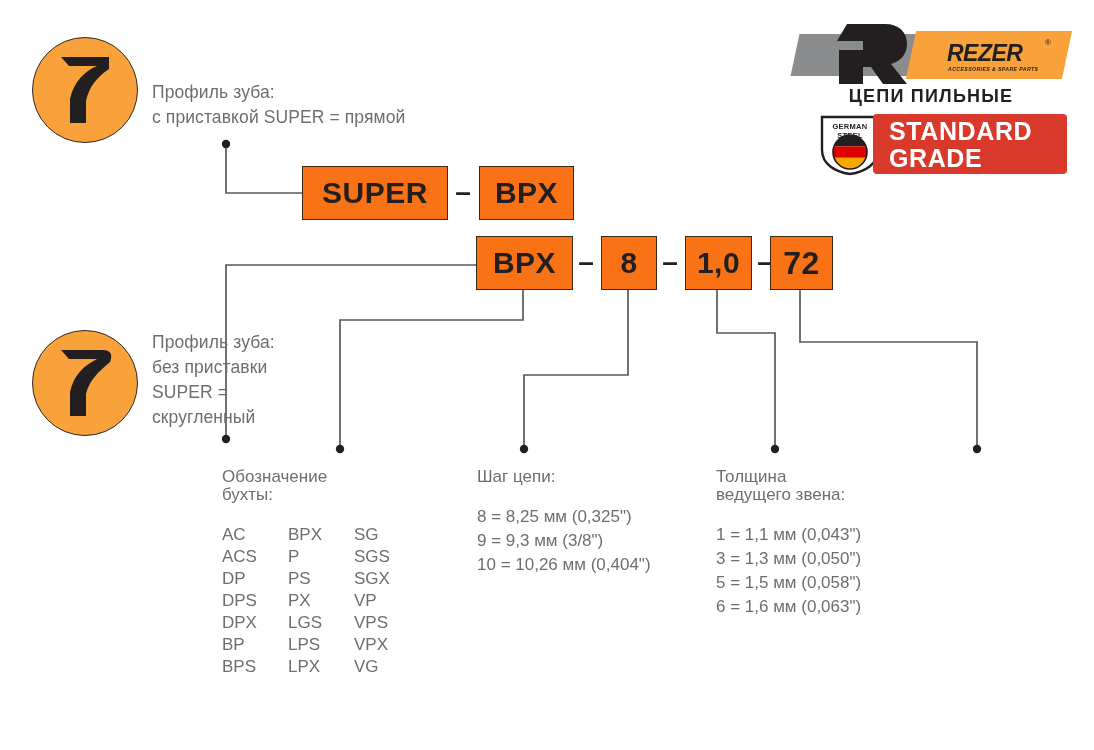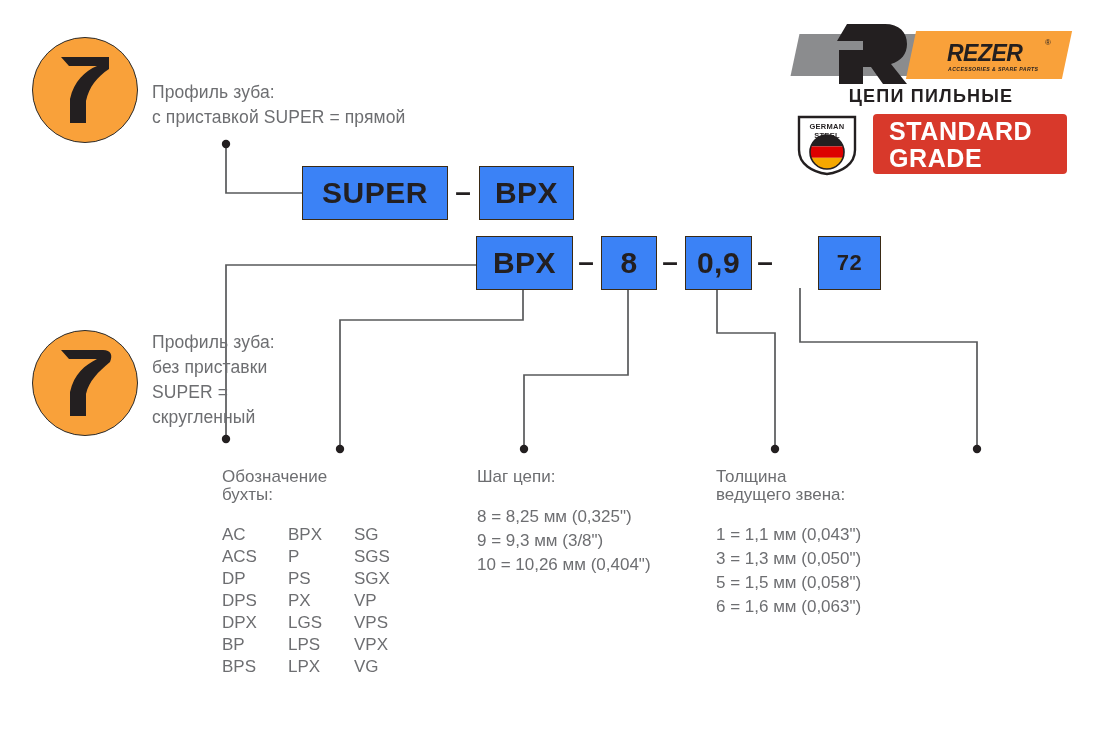--- a/index.html
+++ b/index.html
@@ -22,21 +22,21 @@
   .circle svg{display:block;}
 
   
   .note{
     position:absolute;font-size:17.5px;line-height:25px;color:#6d6e71;
     white-space:pre-line;letter-spacing:.1px;
   }
 
   
   .box{
-    position:absolute;background:#3b82f6;border:1.6px solid #3a2a14;
+    position:absolute;background:#f97316;border:1.6px solid #3a2a14;
     display:flex;align-items:center;justify-content:center;
     color:#231f20;font-weight:bold;letter-spacing:.5px;
   }
   .dash{
     position:absolute;color:#231f20;font-weight:bold;
     display:flex;align-items:center;justify-content:center;
   }
 
   
   .legend{position:absolute;font-size:17px;line-height:18px;color:#6d6e71;}
@@ -64,21 +64,21 @@
   #logo-reg{position:absolute;left:250px;top:10px;font-size:8px;color:#231f20;}
   #logo-sub{
     position:absolute;left:153px;top:38px;color:#231f20;
     font-size:5.2px;font-weight:bold;font-style:italic;letter-spacing:.4px;
   }
   #brandtitle{
     margin-top:6px;width:272px;text-align:center;color:#231f20;
     font-size:18px;font-weight:bold;letter-spacing:1.2px;
   }
   #badgerow{position:relative;margin-top:7px;height:62px;width:272px;}
-  #shield{position:absolute;left:1px;top:0;width:62px;height:62px;}
+  #shield{position:absolute;left:24px;top:0;width:62px;height:62px;}
   #shield .s-txt{
     position:absolute;left:0;top:8px;width:62px;text-align:center;
     font-size:7.5px;font-weight:bold;color:#231f20;line-height:9px;letter-spacing:.3px;
   }
   #stdgrade{
     position:absolute;left:78px;top:0;width:194px;height:60px;background:#D8392B;
     border-radius:4px;color:#ffffff;font-weight:bold;font-size:25px;line-height:27px;
     letter-spacing:.6px;padding:4px 0 0 16px;box-sizing:border-box;
   }
 </style>
@@ -133,23 +133,23 @@
 скругленный</div>
 
   <div class="box" style="left:302px;top:166px;width:144px;height:52px;font-size:30px;">SUPER</div>
   <div class="dash" style="left:449px;top:166px;width:28px;height:52px;font-size:28px;">–</div>
   <div class="box" style="left:479px;top:166px;width:93px;height:52px;font-size:30px;">BPX</div>
 
   <div class="box" style="left:476px;top:236px;width:95px;height:52px;font-size:30px;">BPX</div>
   <div class="dash" style="left:572px;top:236px;width:28px;height:52px;font-size:28px;">–</div>
   <div class="box" style="left:601px;top:236px;width:54px;height:52px;font-size:30px;">8</div>
   <div class="dash" style="left:656px;top:236px;width:28px;height:52px;font-size:28px;">–</div>
-  <div class="box" style="left:685px;top:236px;width:65px;height:52px;font-size:30px;">0,9</div>
+  <div class="box" style="left:685px;top:236px;width:65px;height:52px;font-size:30px;">1,0</div>
   <div class="dash" style="left:751px;top:236px;width:28px;height:52px;font-size:28px;">–</div>
-  <div class="box" style="left:770px;top:236px;width:61px;height:52px;font-size:22px;margin-left:48px;">72</div>
+  <div class="box" style="left:770px;top:236px;width:61px;height:52px;font-size:32px;">72</div>
 
   <div class="legend" style="left:222px;top:468px;">
     <div class="head">Обозначение
 бухты:</div>
     <div class="rows grid3">
       <span>AC</span>
       <span>BPX</span>
       <span>SG</span>
 
       <span>ACS</span>

